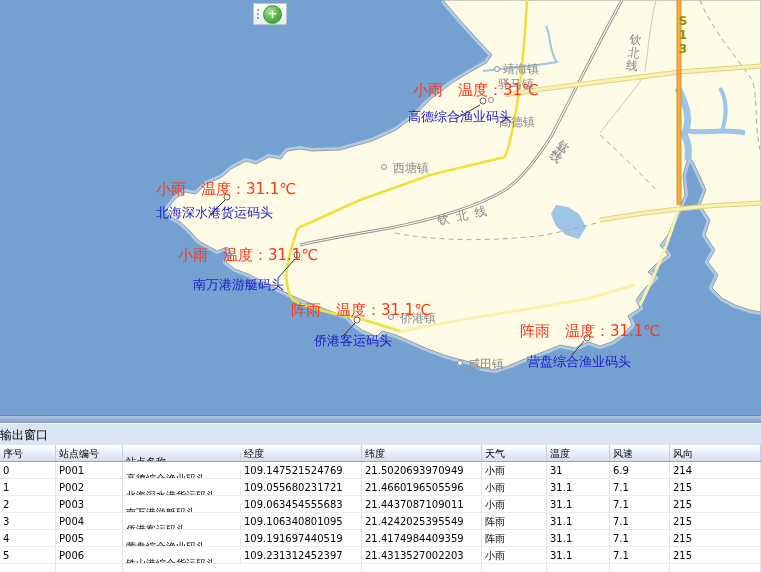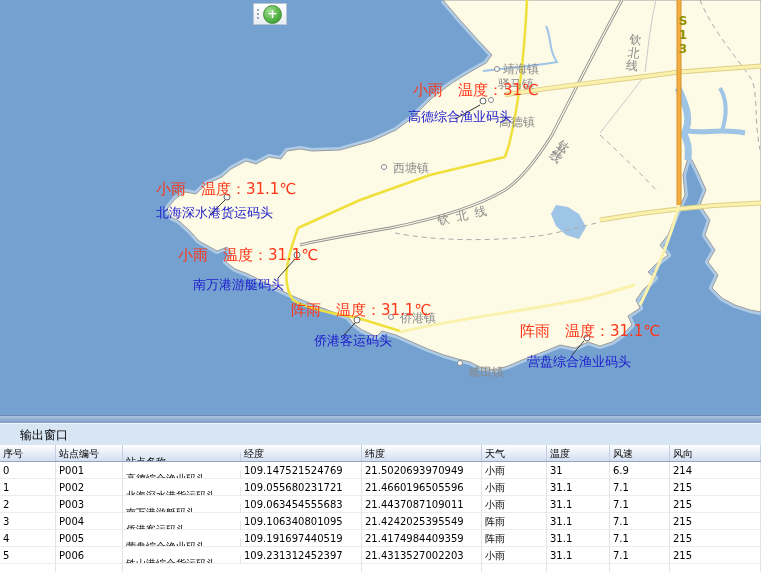--- a/index.html
+++ b/index.html
@@ -26,21 +26,21 @@
   .add-btn{width:17px;height:17px;border-radius:50%;
      background:radial-gradient(circle at 35% 30%,#a8e09a,#55b446 55%,#2e8b2e);
      border:1px solid #47913c;color:#fff;font-size:12px;font-weight:bold;
      display:flex;align-items:center;justify-content:center;line-height:1;cursor:pointer;}
 
   
   .splitter{width:761px;height:8px;
      background:linear-gradient(#adc2de,#7f9dc6);border-top:1px solid #6c88b0;box-sizing:border-box;cursor:row-resize;}
   .panel-title{width:761px;height:22px;line-height:22px;background:#d8e6f4;
      border-top:1px solid #f2f7fc;box-sizing:border-box;
-     font-size:12px;color:#000;padding-left:20px;}
+     font-size:12px;color:#000;padding-left:0;}
   .tbl{width:761px;font-size:10px;color:#000;}
   .trow{display:flex;width:761px;height:17px;line-height:17px;background:#fff;}
   .trow.head{background:linear-gradient(#fdfeff,#e4ebf7 60%,#d5dff0);
      border-bottom:1px solid #95a4be;box-sizing:border-box;}
   .cell{box-sizing:border-box;padding-left:3px;white-space:nowrap;overflow:hidden;
      border-right:1px solid #e4e4e4;border-bottom:1px solid #ececec;}
   .head .cell{border-right:1px solid #c3cee0;border-bottom:none;}
   .c0{width:56px;}.c1{width:67px;}.c2{width:118px;margin-top:8px;}.c3{width:121px;}
   .c4{width:120px;}.c5{width:65px;}.c6{width:63px;}.c7{width:60px;}.c8{width:91px;}
   .empty .cell{border-bottom:none;height:8px;}
@@ -121,21 +121,21 @@
     <div class="map-label s13-shield" style="left:674px;top:14px;">S13</div>
     <div class="map-label railway-label rl-vert" style="left:626px;top:24px;letter-spacing:13px;transform:rotate(8deg);">钦北线</div>
     <div class="map-label railway-label rl-vert" style="left:558px;top:132px;letter-spacing:6px;transform:rotate(36deg);">钦北线</div>
     <div class="map-label railway-label" style="left:437px;top:207px;letter-spacing:7px;transform:rotate(-12deg);">钦北线</div>
 
     <div class="map-label town-label" style="left:503px;top:61px;">靖海镇</div>
     <div class="map-label town-label" style="left:498px;top:76px;font-family:Liberation Serif, serif;">驿马镇</div>
     <div class="map-label town-label" style="left:499px;top:114px;">高德镇</div>
     <div class="map-label town-label" style="left:393px;top:160px;">西塘镇</div>
     <div class="map-label town-label" style="left:400px;top:310px;">侨港镇</div>
-    <div class="map-label town-label" style="left:468px;top:364px;font-family:Liberation Mono, monospace;">咸田镇</div>
+    <div class="map-label town-label" style="left:468px;top:356px;font-family:Liberation Mono, monospace;">咸田镇</div>
 
     <div class="map-label weather-label" style="left:413px;top:81px;">小雨　温度：31℃</div>
     <div class="map-label station-label" style="left:408px;top:108px;">高德综合渔业码头</div>
 
     <div class="map-label weather-label" style="left:156px;top:180px;">小雨　温度：31.1℃</div>
     <div class="map-label station-label" style="left:156px;top:204px;">北海深水港货运码头</div>
 
     <div class="map-label weather-label" style="left:178px;top:246px;">小雨　温度：31.1℃</div>
     <div class="map-label station-label" style="left:193px;top:276px;">南万港游艇码头</div>
 

